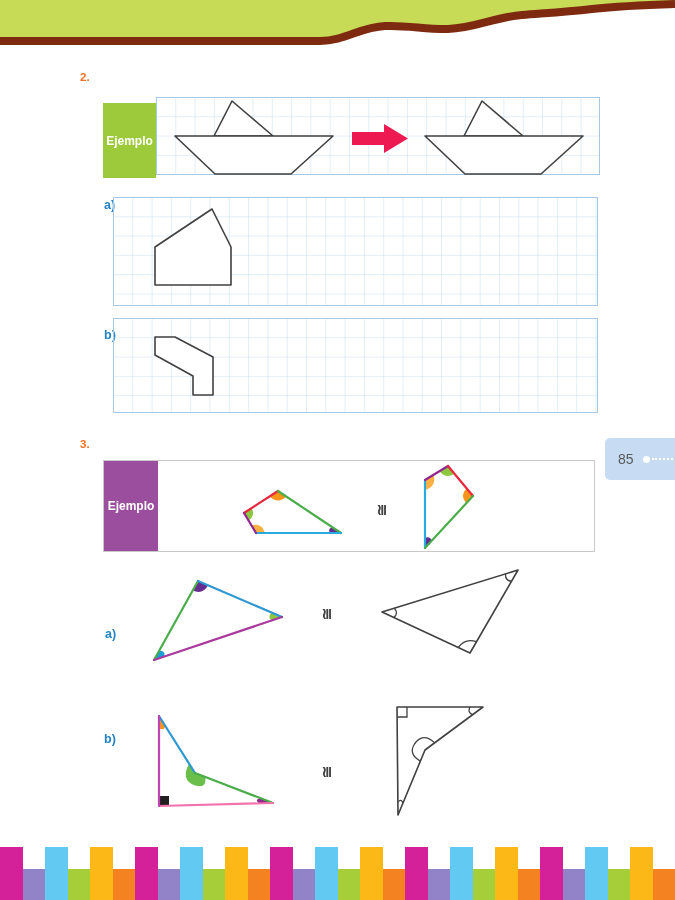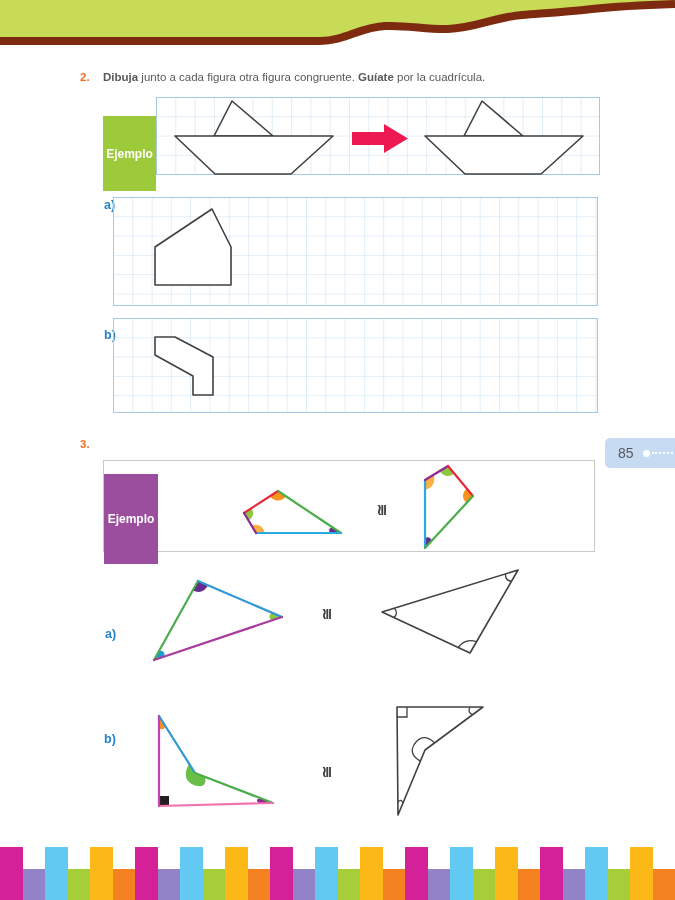--- a/index.html
+++ b/index.html
@@ -8,30 +8,30 @@
     position:relative; width:675px; height:900px; background:#fff; overflow:hidden;
     font-family:"Liberation Sans", sans-serif; color:var(--body-text,#58595B);
   }
   .abs { position:absolute; }
   .instruction { position:absolute; display:flex; font-size:11.5px; line-height:15px; }
   .instruction .num { color:var(--accent-orange,#F26F21); font-weight:700; width:23px; }
   .instruction b { font-weight:700; }
   .item-label { position:absolute; color:var(--item-label-blue,#2484C6); font-weight:700; font-size:12.5px; }
   .example-label {
     position:absolute; display:flex; align-items:center; justify-content:center;
-    color:#fff; font-weight:700; font-size:12px;margin-top:13px;
+    color:#fff; font-weight:700; font-size:12px;
   }
   .example-label.green { background:var(--example-green,#9DCA3B); }
   .example-label.purple { background:var(--example-purple,#9C4E9E); }
   .example3-box { position:absolute; left:103px; top:460px; width:492px; height:92px;
     border:1px solid #C9C9C9; background:#fff; }
   .cong { position:absolute; width:20px; height:20px; display:flex; align-items:center;
     justify-content:center; transform:rotate(-90deg); font-size:15px; font-weight:700;
     color:#414042; }
-  .page-tab { position:absolute; left:605px; top:438px; width:70px; height:30px;
+  .page-tab { position:absolute; left:605px; top:438px; width:70px; height:42px;
     background:var(--page-tab-bg,#C7DCF2); border-radius:5px 0 0 5px;
     display:flex; align-items:center; }
   .page-tab .pnum { font-size:14px; color:#58595B; margin-left:13px; }
   .page-tab .tab-dot { width:7px; height:7px; border-radius:50%; background:#fff; margin-left:9px; }
   .page-tab .tab-dots { flex:1; border-bottom:2px dotted #fff; height:1px; margin:0 2px; align-self:center; }
   .footer { position:absolute; left:0; top:845px; width:675px; height:55px;
     display:flex; align-items:flex-end; }
   .footer .bar { width:22.5px; flex:none; }
   .footer .bar.tall { height:53px; }
   .footer .bar.short { height:31px; }
@@ -50,21 +50,20 @@
     </defs>
   </svg>
 
   <svg class="abs" style="left:0;top:0" width="675" height="50">
     <path d="M0,41 H320 C345,41 360,27 385,26 C408,25 425,29.5 448,29 C475,28.3 495,17 522,15 C550,12.8 565,12 592,9 C620,6 645,5 675,4 V0 H0 Z" fill="#C8DB56"></path>
     <path d="M0,41 H320 C345,41 360,27 385,26 C408,25 425,29.5 448,29 C475,28.3 495,17 522,15 C550,12.8 565,12 592,9 C620,6 645,5 675,4" fill="none" stroke="#7E2A11" stroke-width="8"></path>
   </svg>
 
   <div class="instruction" style="left:80px;top:70px;width:520px">
     <span class="num">2.</span>
-    <span><b>Dibuja</b><span> junto a cada figura otra figura congruente. </span><b>Guíate</b><span> por la cuadrícula.</span></span>
   </div>
 
   <div class="example-label green" style="left:103px;top:103px;width:53px;height:75px">
     <span>Ejemplo</span>
   </div>
 
   <svg class="abs" style="left:156px;top:97px" width="444" height="78">
     <rect x="0.5" y="0.5" width="443" height="77" fill="url(#gcell)" stroke="#A5C9E6"></rect>
     <g stroke="#414042" stroke-width="1.6" stroke-linejoin="round">
       <polygon points="58,39 76,4 117,39" fill="#fff"></polygon>

